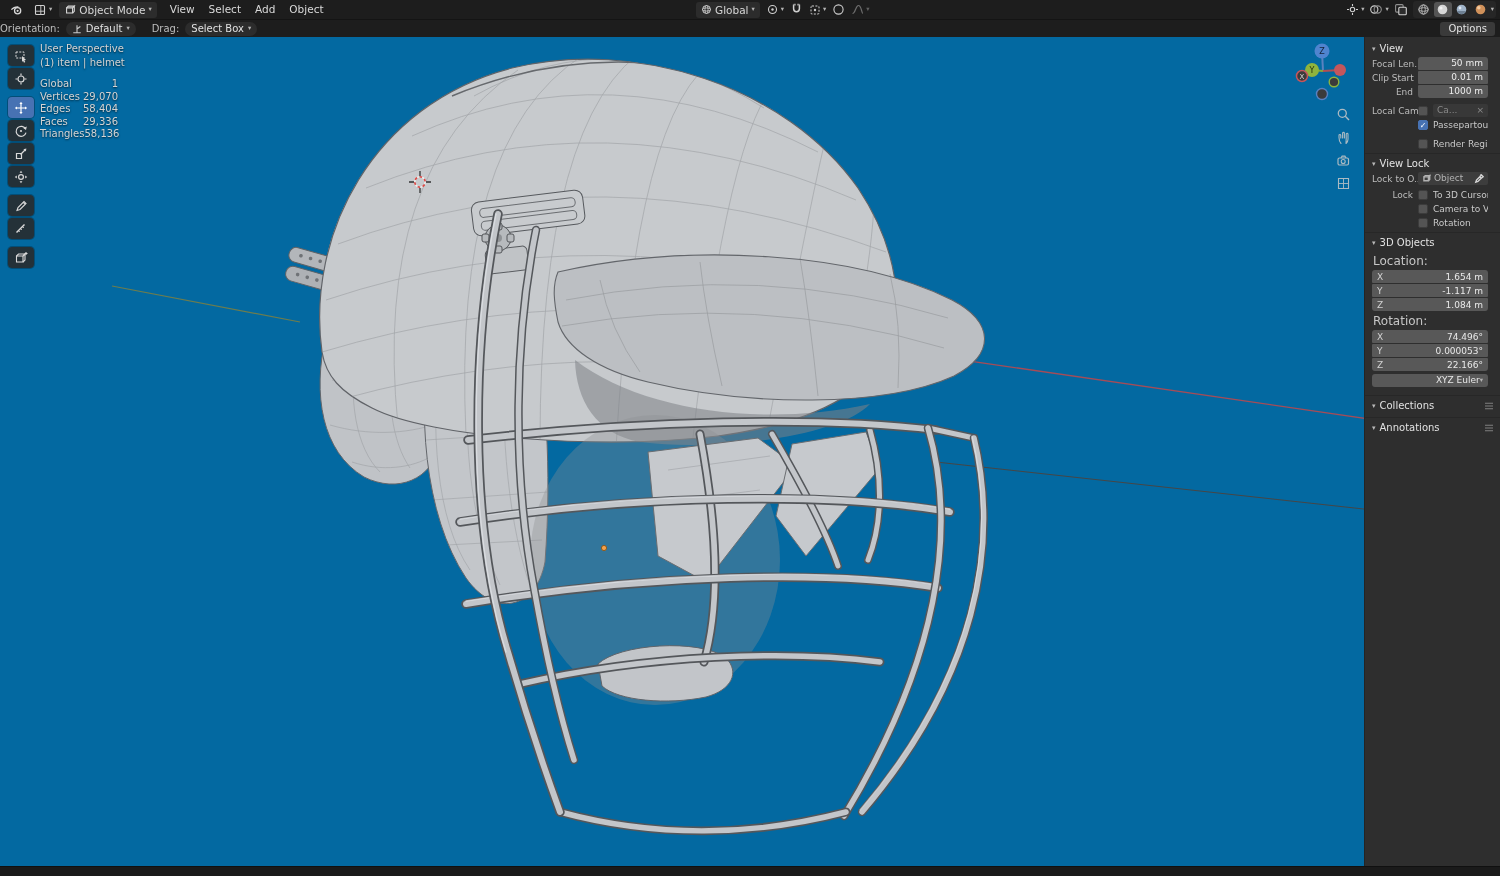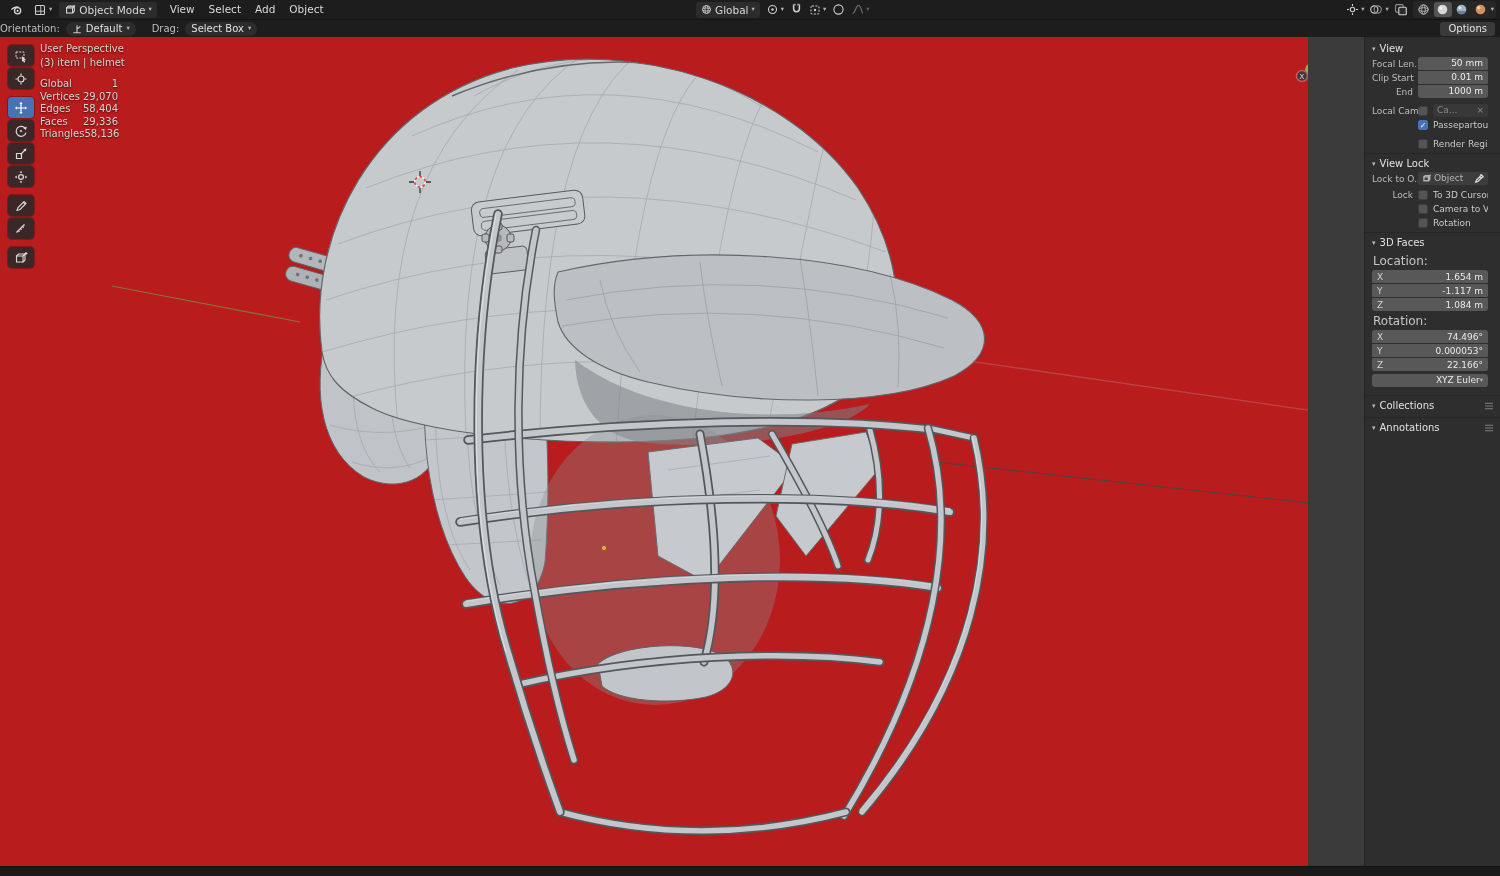--- a/index.html
+++ b/index.html
@@ -22,21 +22,21 @@
   .shade-btn.active { background:#545454; }
 
   
   .ts-bar { position:absolute; top:19px; left:0; width:1500px; height:18px; background:#1d1d1d; border-top:1px solid #141414;
             display:flex; align-items:center; font-size:10px; color:#cccccc; padding-left:0; gap:6px; z-index:20; }
   .ts-label { color:#bdbdbd; }
   .ts-dd { display:inline-flex; align-items:center; gap:4px; background:#2c2c2c; border-radius:7px; height:14px; padding:0 6px; color:#e0e0e0; }
   .options-btn { position:absolute; right:5px; top:2px; background:#3a3a3a; border-radius:3px; padding:1px 8px 2px; color:#e3e3e3; font-size:10px; }
 
   
-  .viewport { position:absolute; top:37px; left:0; width:1308px; height:829px; background:#b91c1c; z-index:1; overflow:hidden; }
+  .viewport { position:absolute; top:37px; left:0; width:1500px; height:829px; background:#0369a1; z-index:1; overflow:hidden; }
   .scene { position:absolute; top:0; left:0; }
 
   .vstats { position:absolute; left:40px; top:6px; color:#d4d4d4; font-size:10px; text-shadow:0 1px 2px rgba(0,0,0,.65); }
   .vs-sub { margin-top:3px; }
   .vs-table { margin-top:10px; width:78px; }
   .vs-row { display:flex; justify-content:space-between; line-height:12.5px; }
   .vs-val { text-align:right; }
 
   .tools { position:absolute; left:8px; top:8px; width:26px; display:flex; flex-direction:column; }
   .tool { width:26px; height:21px; background:rgba(41,41,41,.88); border-radius:4px; margin-bottom:2px;
@@ -383,21 +383,21 @@
       <path d="M420 171 V176 M420 188 V193 M409 182 H414 M426 182 H431" stroke="#333333" stroke-width="1.3"></path>
       <circle cx="420" cy="182" r="5.2" fill="none" stroke="#ededed" stroke-width="1.6" stroke-dasharray="2.6 2.6"></circle>
       <circle cx="420" cy="182" r="5.2" fill="none" stroke="#e04844" stroke-width="1.6" stroke-dasharray="2.6 2.6" stroke-dashoffset="2.6"></circle>
     </g>
 
     <circle cx="604" cy="548" r="2.6" fill="#f5a24b" stroke="#8a5a1e" stroke-width="1"></circle>
   </svg>
 
   <div class="vstats">
     <div>User Perspective</div>
-    <div class="vs-sub">(3) item | helmet</div>
+    <div class="vs-sub">(1) item | helmet</div>
     <div class="vs-table">
       <div class="vs-row">
           <span>Global</span>
           <span class="vs-val">1</span>
         </div>
       <div class="vs-row">
           <span>Vertices</span>
           <span class="vs-val">29,070</span>
         </div>
       <div class="vs-row">
@@ -584,21 +584,21 @@
     <span class="cb-label">Camera to Vi...</span>
   </div>
   <div class="prop-row">
     <span class="prop-label"></span>
     <span class="cb"></span>
     <span class="cb-label">Rotation</span>
   </div>
 
   <div class="panel-header row-sep">
     <span class="pchev">▾</span>
-    <span>3D Faces</span>
+    <span>3D Objects</span>
   </div>
   <div class="sub-label">Location:</div>
   <div class="axis-row rt">
     <span class="axis-l">X</span>
     <span class="axis-v">1.654 m</span>
   </div>
   <div class="axis-row rm">
     <span class="axis-l">Y</span>
     <span class="axis-v">-1.117 m</span>
   </div>

